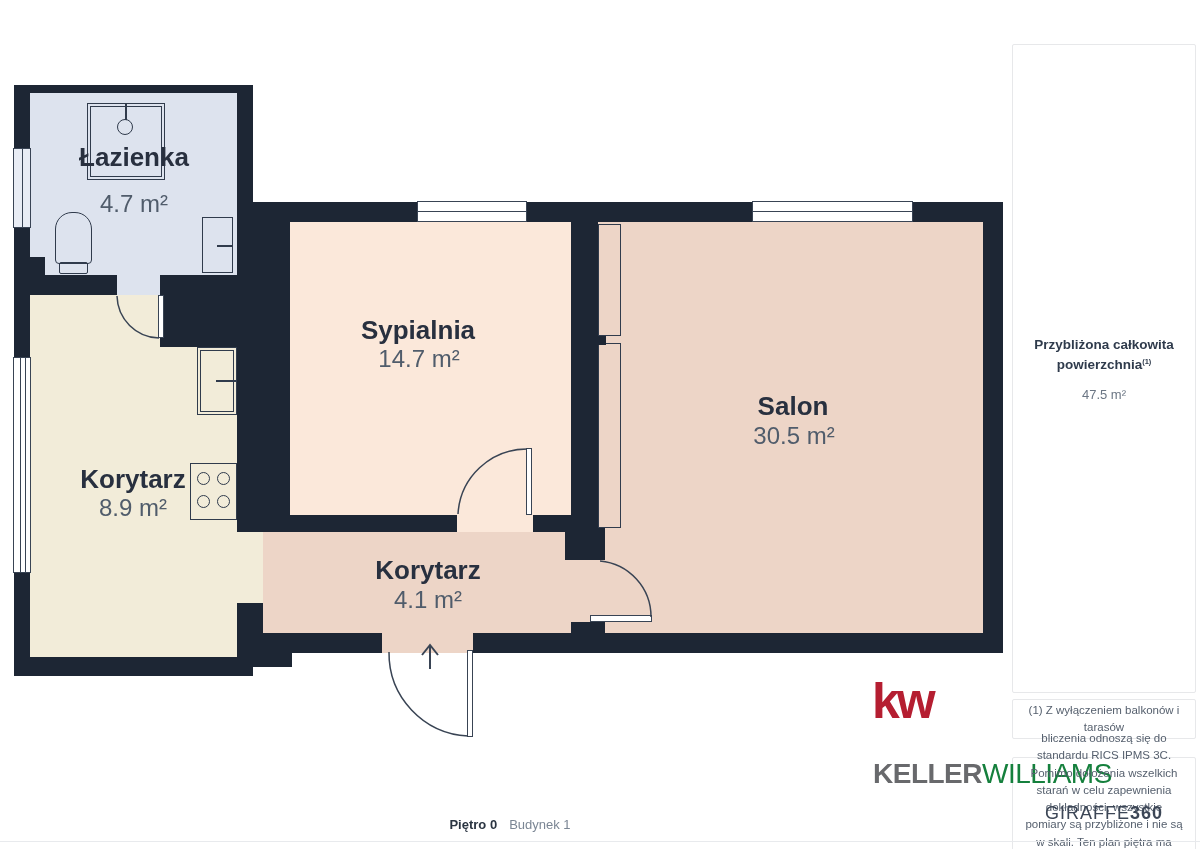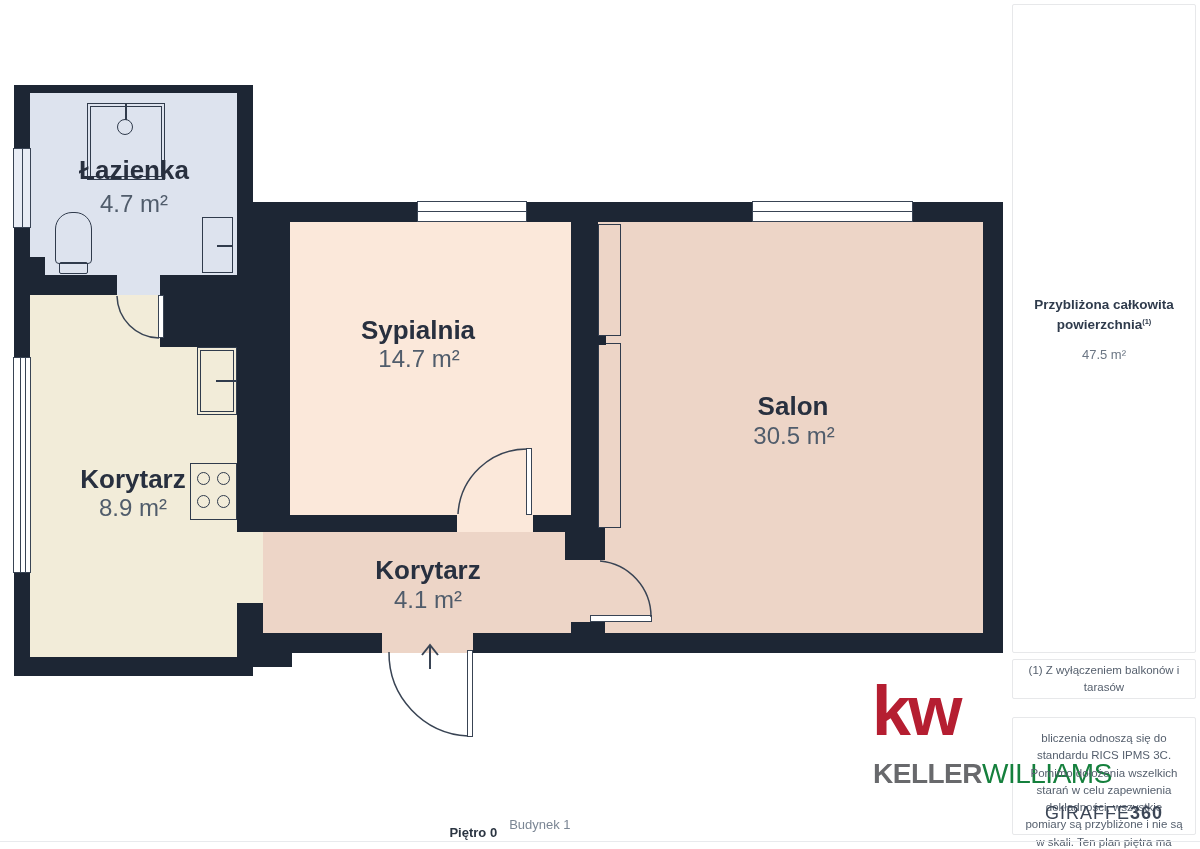--- a/index.html
+++ b/index.html
@@ -24,41 +24,41 @@
   .handle{position:absolute;height:1.5px;background:#303b4c;}
   .burner{position:absolute;width:13px;height:13px;border:1.5px solid #303b4c;border-radius:50%;box-sizing:border-box;}
   
   .leaf{position:absolute;background:#ffffff;border:1px solid #394454;box-sizing:border-box;}
   
   .room-name{position:absolute;transform:translateX(-50%);font-size:26px;font-weight:bold;
              color:#28303f;white-space:nowrap;line-height:1;}
   .room-area{position:absolute;transform:translateX(-50%);font-size:24px;color:#505c6b;
              white-space:nowrap;line-height:1;}
   
-  .card{position:absolute;background:#ffffff;border:1px solid #e7e8ea;border-radius:2px;box-sizing:border-box;}
+  .card{position:absolute;background:#ffffff;border:1px solid #e7e8ea;border-radius:2px;box-sizing:border-box;margin-top:40px;}
   .card-inner{width:100%;height:100%;display:flex;flex-direction:column;align-items:center;justify-content:center;text-align:center;}
   .total-title{font-size:13.5px;font-weight:bold;color:#2f3b4c;line-height:1.5;}
   .total-title sup{font-size:7.5px;}
   .total-value{font-size:13px;color:#6b7684;margin-top:12px;}
   .small-note{font-size:11.5px;color:#56606e;line-height:1.5;}
   .disclaimer-overlay{position:absolute;left:1012px;top:717px;width:184px;height:118px;box-sizing:border-box;
                       padding:13px 13px 0 13px;text-align:center;}
   .brand-line{position:absolute;left:0;right:0;bottom:11px;text-align:center;font-size:18px;
               letter-spacing:1px;color:#3c4656;}
   .brand-line .b{font-weight:bold;}
   
-  .kw-mark{position:absolute;left:872px;top:676px;font-size:70px;font-weight:bold;letter-spacing:-3px;
+  .kw-mark{position:absolute;left:872px;top:676px;font-size:50px;font-weight:bold;letter-spacing:-3px;
            color:#b51e31;line-height:1;}
   .kw-word{position:absolute;left:873px;top:760px;font-size:28px;letter-spacing:-0.5px;line-height:1;white-space:nowrap;}
   .kw-word .keller{font-weight:bold;color:#68696c;}
   .kw-word .williams{font-weight:normal;color:#15803d;}
   
   .footer-row{position:absolute;left:0;top:817px;width:1020px;display:flex;justify-content:center;gap:12px;
               font-size:13px;}
-  .floor-label{font-weight:bold;color:#2b3542;margin-top:8px;}
+  .floor-label{font-weight:bold;color:#2b3542;}
   .building-label{color:#7b8694;}
   .bottom-divider{position:absolute;left:0;top:841px;width:1200px;height:1px;background:#e8eaed;}
   svg.overlay{position:absolute;left:0;top:0;pointer-events:none;}
 </style>
 </head>
 <body>
 
 <div id="stage">
 
   <div class="abs" style="left:0;top:0;width:1010px;height:800px;">
@@ -135,21 +135,21 @@
     <div class="leaf" style="left:467px;top:650px;width:6px;height:87px;"></div>
 
     <svg class="overlay" width="1010" height="800" viewBox="0 0 1010 800">
       <path d="M117,296 A43,43 0 0 0 159,338" fill="none" stroke="#394454" stroke-width="1.5"></path>
       <path d="M458,514 A69,69 0 0 1 527,449" fill="none" stroke="#394454" stroke-width="1.5"></path>
       <path d="M600,561 A56,56 0 0 1 651,617" fill="none" stroke="#394454" stroke-width="1.5"></path>
       <path d="M389,652 A83,83 0 0 0 468,736" fill="none" stroke="#394454" stroke-width="1.5"></path>
       <path d="M430,669 L430,646 M422,655 L430,645 L438,655" fill="none" stroke="#394454" stroke-width="2"></path>
     </svg>
 
-    <div class="room-name" style="left:134px;top:157px;">Łazienka</div>
+    <div class="room-name" style="left:134px;top:144px;">Łazienka</div>
     <div class="room-area" style="left:134px;top:192px;">4.7 m²</div>
 
     <div class="room-name" style="left:133px;top:466px;">Korytarz</div>
     <div class="room-area" style="left:133px;top:496px;">8.9 m²</div>
 
     <div class="room-name" style="left:418px;top:317px;">Sypialnia</div>
     <div class="room-area" style="left:419px;top:347px;">14.7 m²</div>
 
     <div class="room-name" style="left:428px;top:557px;">Korytarz</div>
     <div class="room-area" style="left:428px;top:588px;">4.1 m²</div>

